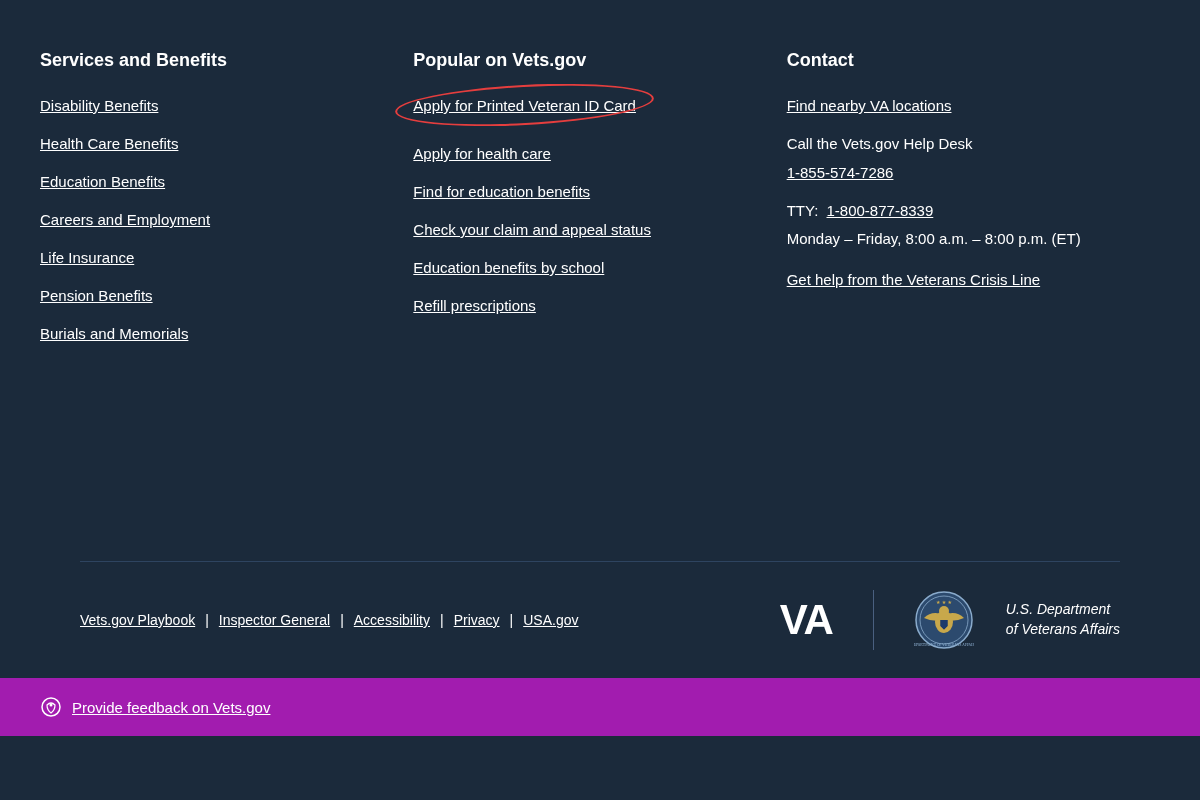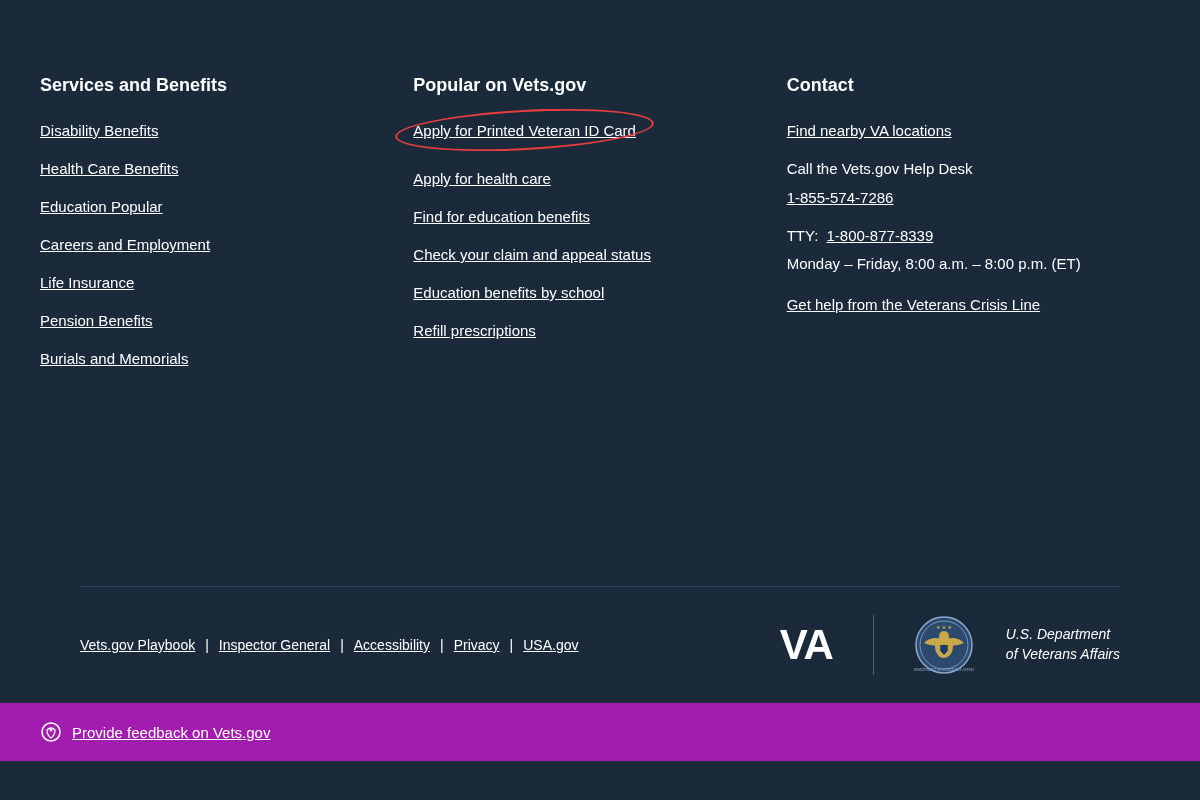--- a/index.html
+++ b/index.html
@@ -13,21 +13,20 @@
 
     .main-footer {
       background-color: #1b2a3b;
       padding: 50px 40px 0 40px;
     }
 
     .footer-columns {
       display: flex;
       gap: 0;
       padding-bottom: 40px;
-      margin-top: 25px;
     }
 
     .footer-col {
       flex: 1;
       padding-right: 40px;
     }
 
     .footer-col-heading {
       font-size: 18px;
       font-weight: 700;
@@ -188,21 +187,21 @@
     <div class="footer-col">
       <div class="footer-col-heading">Services and Benefits</div>
       <ul class="footer-link-list">
         <li>
           <a>Disability Benefits</a>
         </li>
         <li>
           <a>Health Care Benefits</a>
         </li>
         <li>
-          <a>Education Popular</a>
+          <a>Education Benefits</a>
         </li>
         <li>
           <a>Careers and Employment</a>
         </li>
         <li>
           <a>Life Insurance</a>
         </li>
         <li>
           <a>Pension Benefits</a>
         </li>

